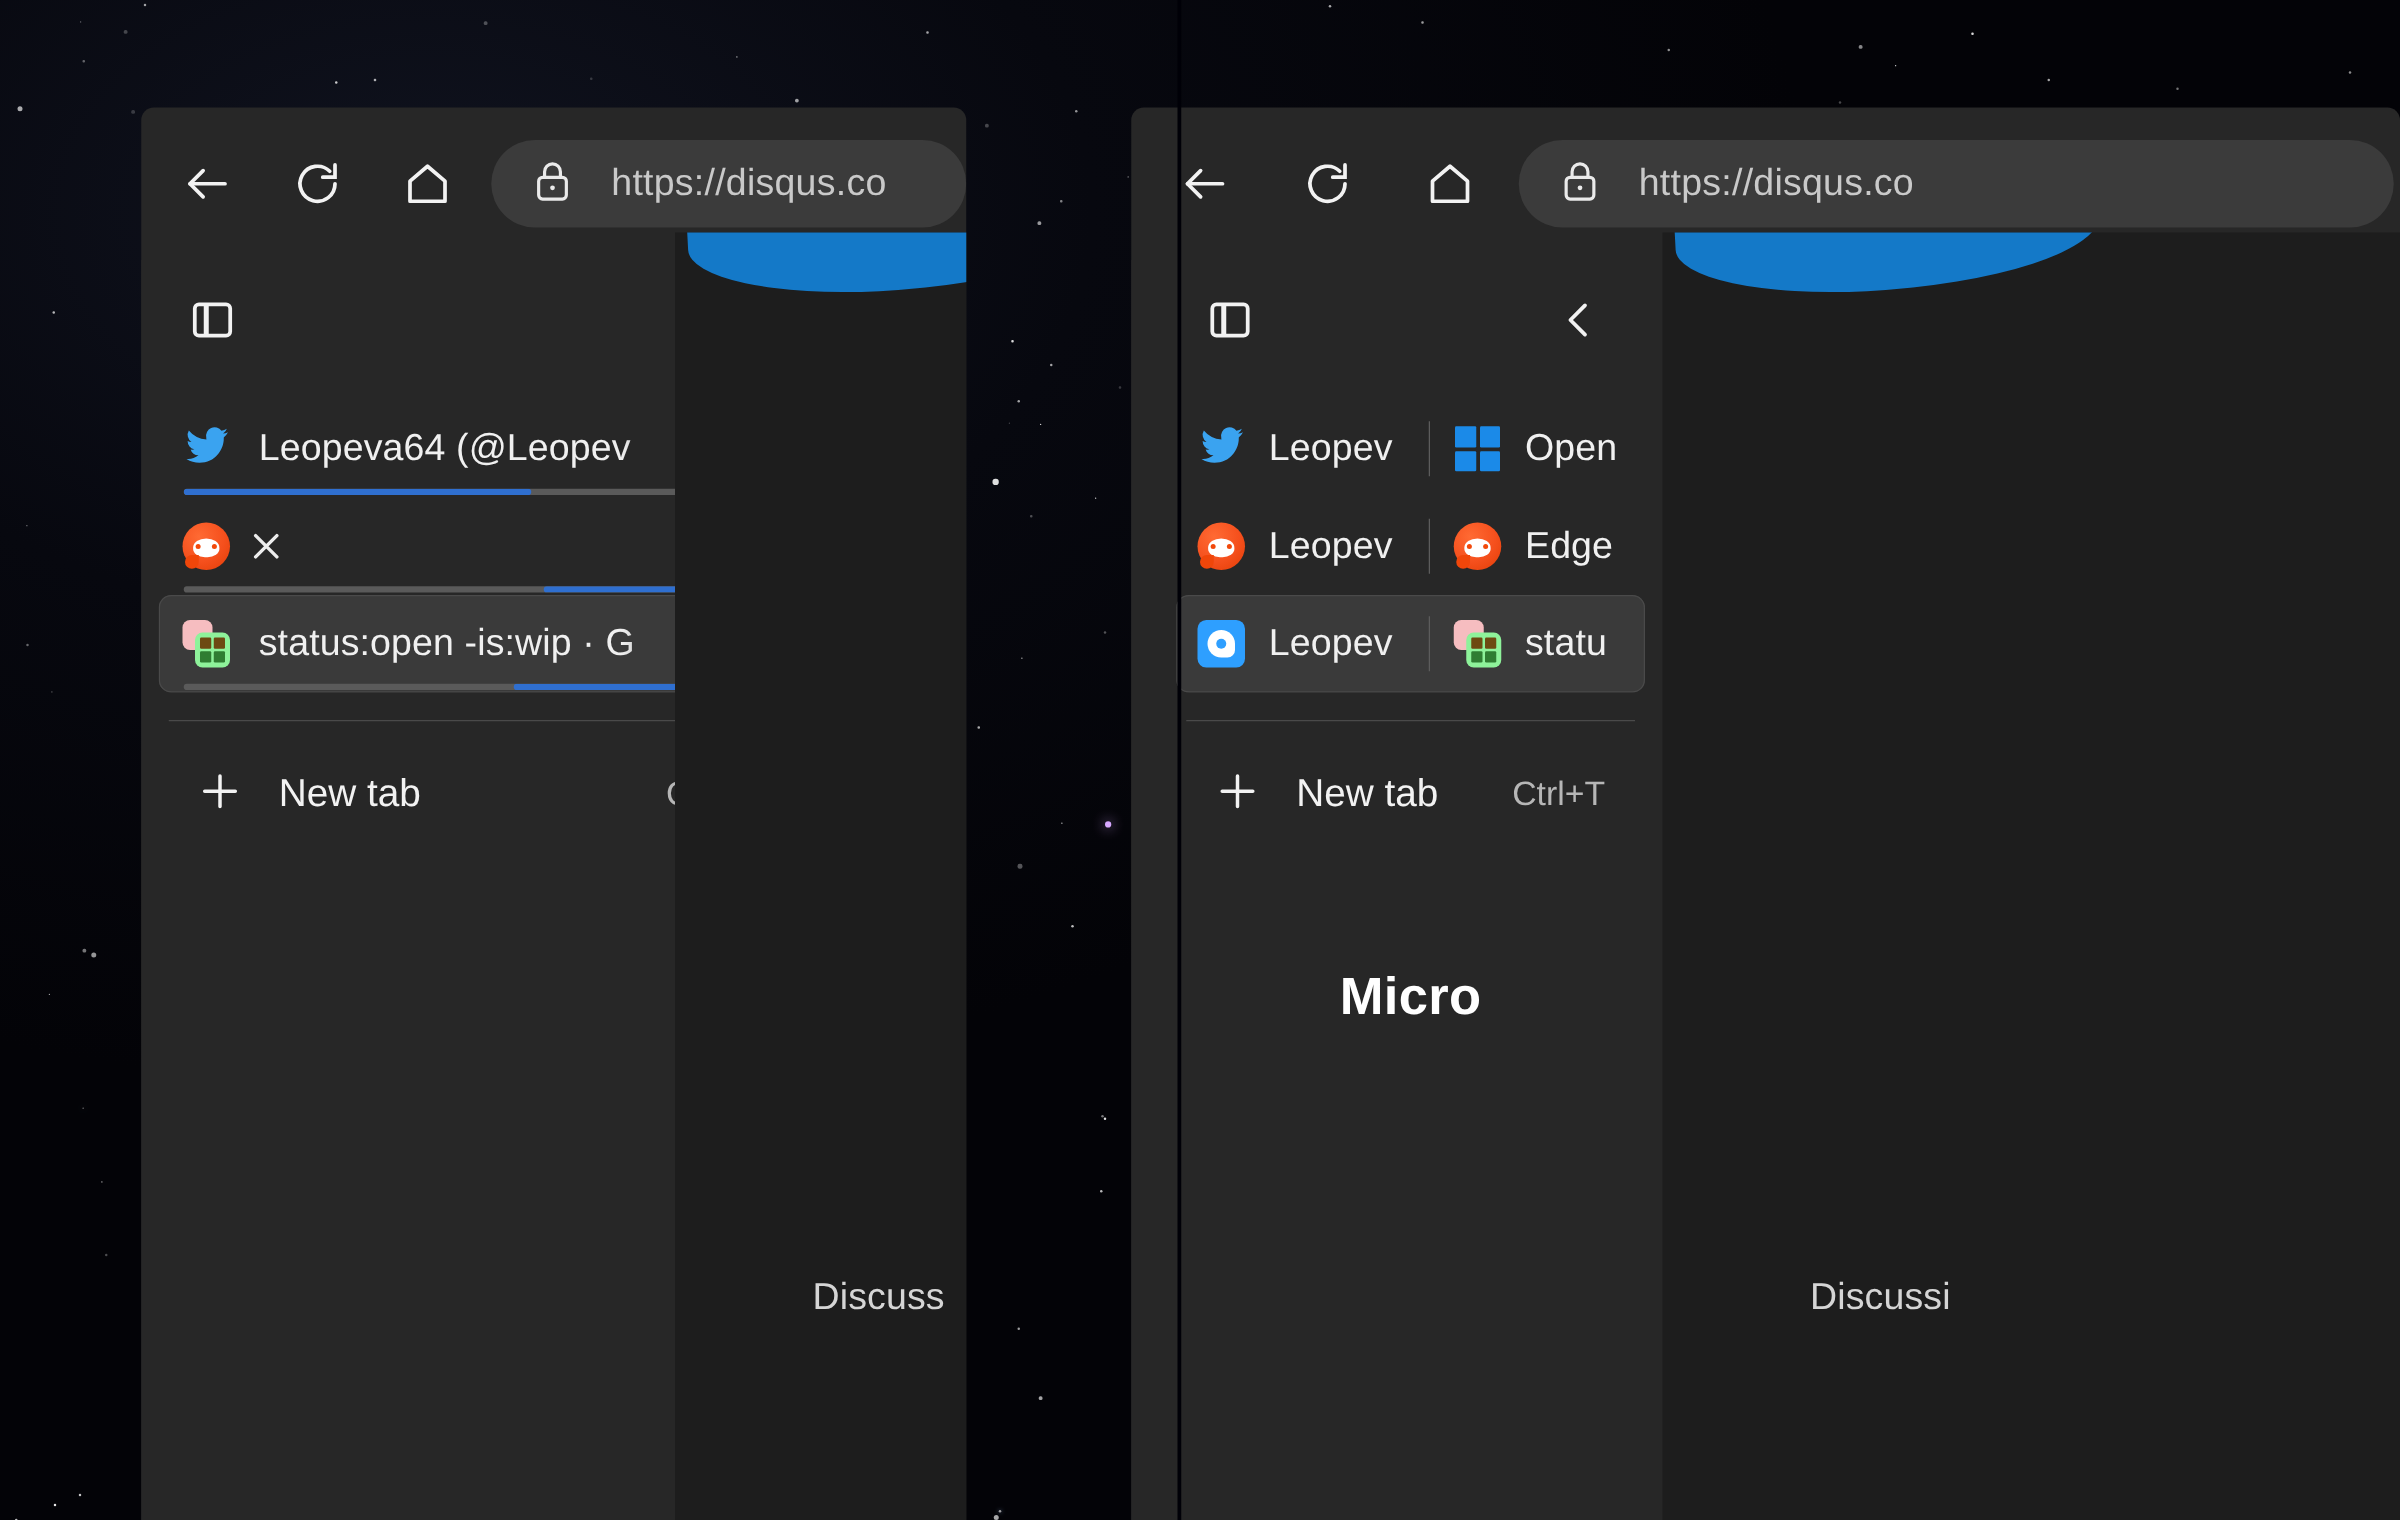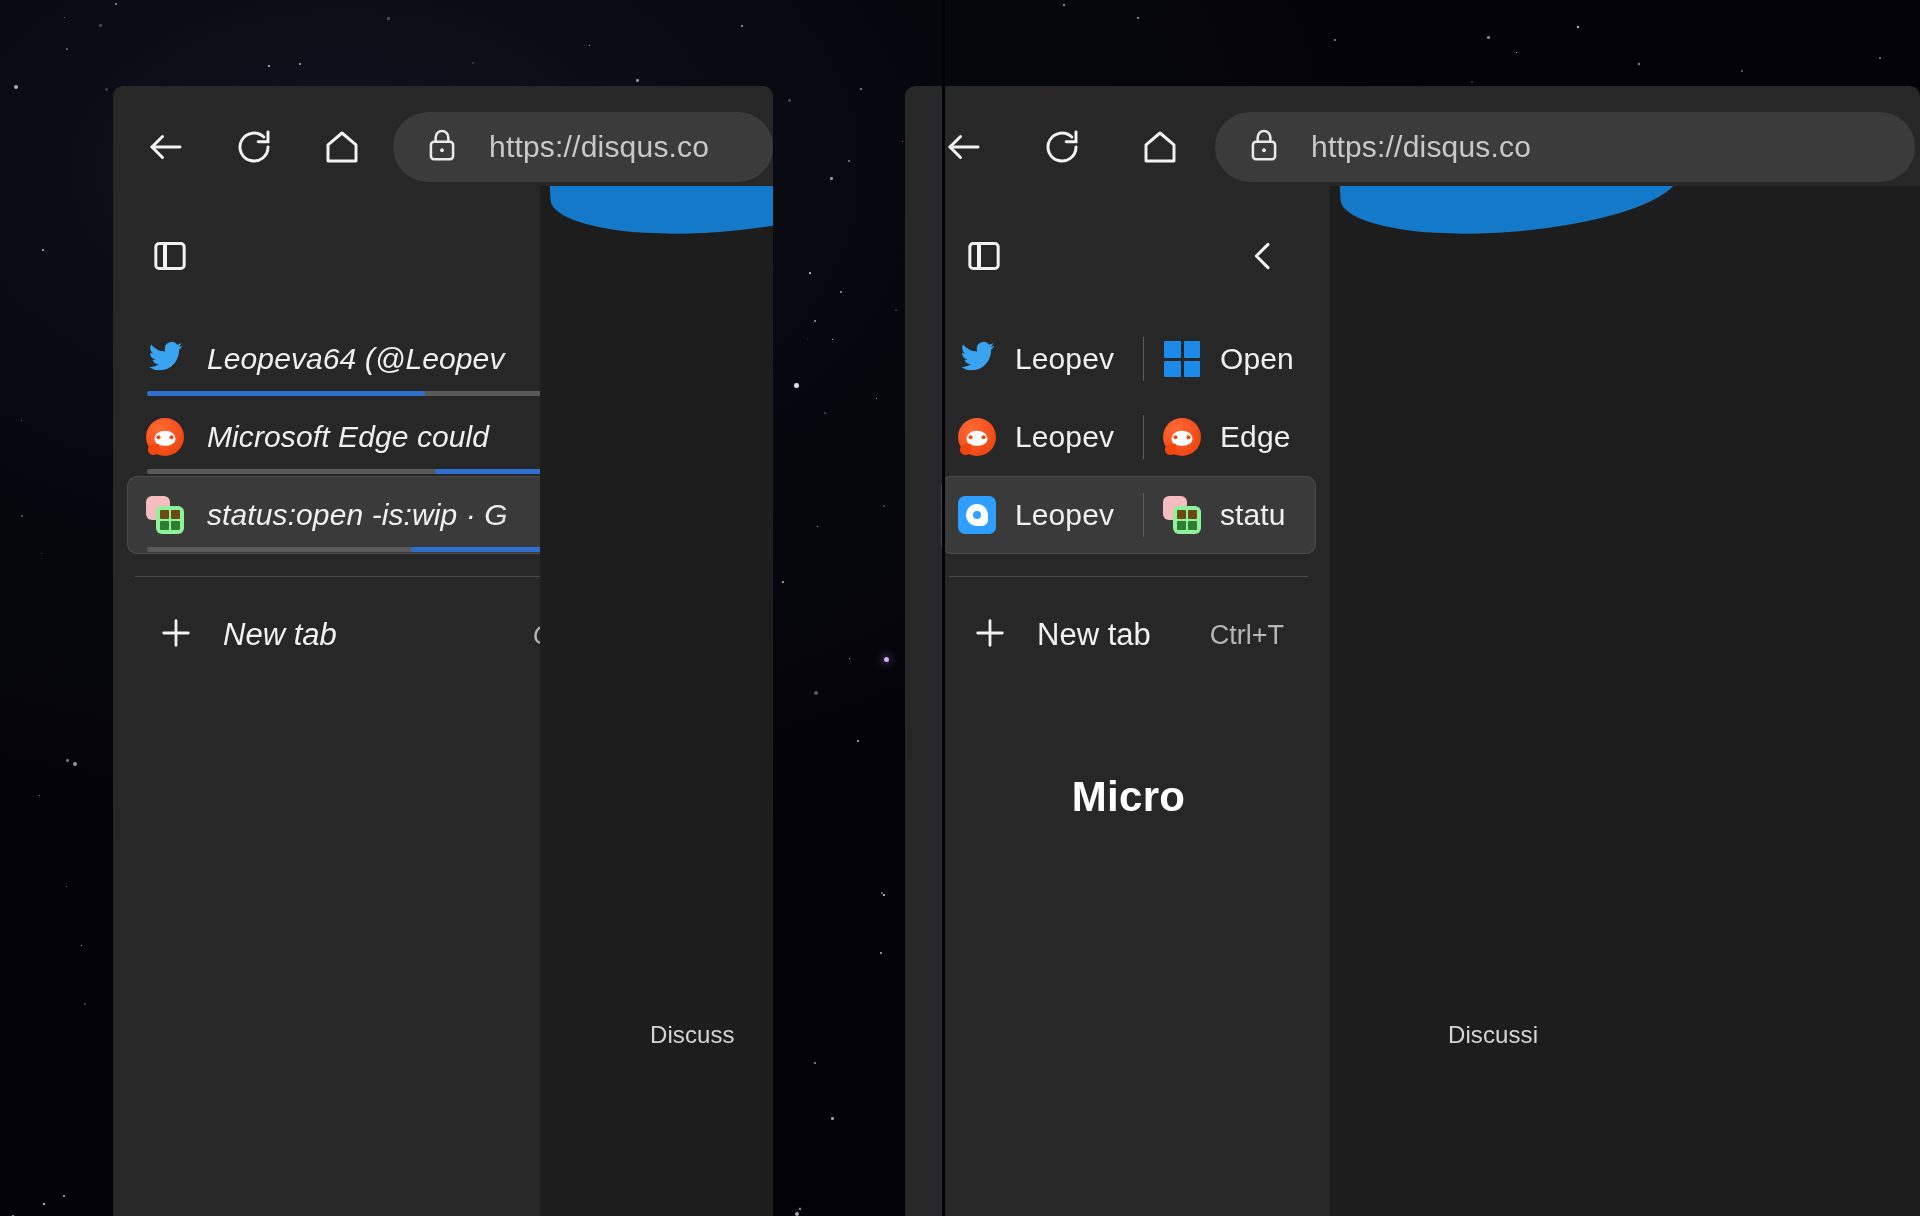--- a/index.html
+++ b/index.html
@@ -80,21 +80,21 @@
     left: 10px;
     width: 340px;
     height: 92px;
     background: #1479c8;
     border-radius: 0 0 60% 48%;
     transform: rotate(-3deg);
   }
 
   .discuss-text {
     position: absolute;
-    font-size: 24px;
+    font-size: 30px;
     color: #d5d5d5;
     letter-spacing: .1px;
     white-space: nowrap;
   }
 
   
   .toolbar {
     position: absolute;
     top: 0;
     left: 0;
@@ -136,21 +136,21 @@
 
   
   .flyout {
     position: absolute;
     top: 122px;
     left: 0;
     bottom: 0;
     background: #272727;
     z-index: 5;
   }
-  .flyout.stable { width: 540px; font-style: italic; }
+  .flyout.stable { width: 540px; }
   .flyout.canary { width: 425px; padding-left: 22px; }
 
   .flyout-head {
     height: 100px;
     display: flex;
     align-items: center;
     justify-content: space-between;
     padding: 0 36px 0 26px;
   }
   .fh-btn {
@@ -818,21 +818,20 @@
 
         <div class="tab-row">
           <span class="favicon">
             <span class="fav-reddit">
                 <span class="rd-eyes">
                   <i></i>
                   <i></i>
                 </span>
               </span>
           </span>
-          <span class="tab-title">Microsoft Edge could</span>
           <span class="tab-close">
             <svg viewBox="0 0 24 24" width="34" height="34" fill="none" stroke="#ededed" stroke-width="1.9" stroke-linecap="round">
               <path d="M6 6l12 12M18 6L6 18"></path>
             </svg>
           </span>
           <span class="progress">
             <i style="left:60%; width:40%;"></i>
           </span>
         </div>
 

